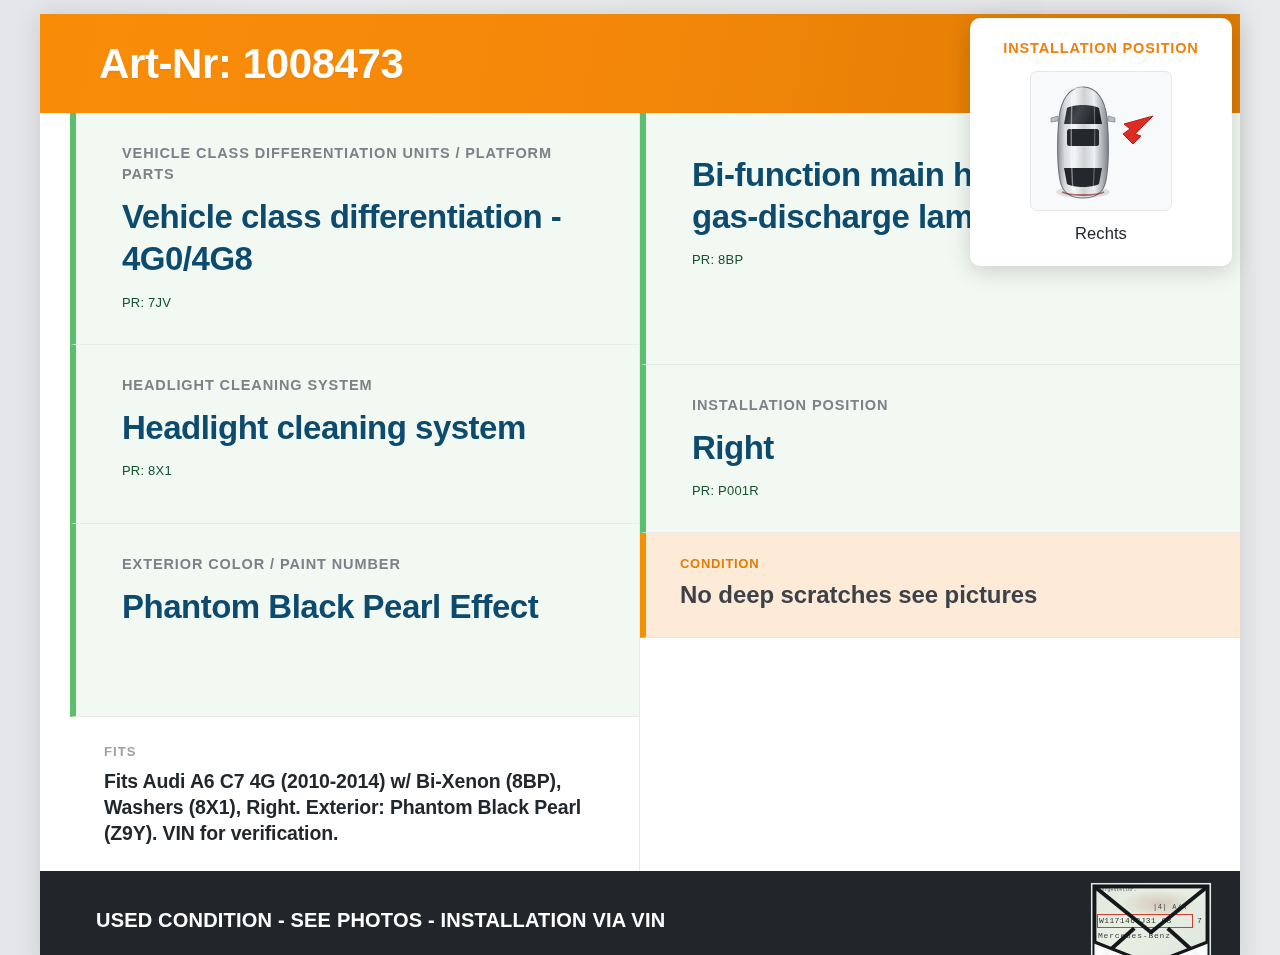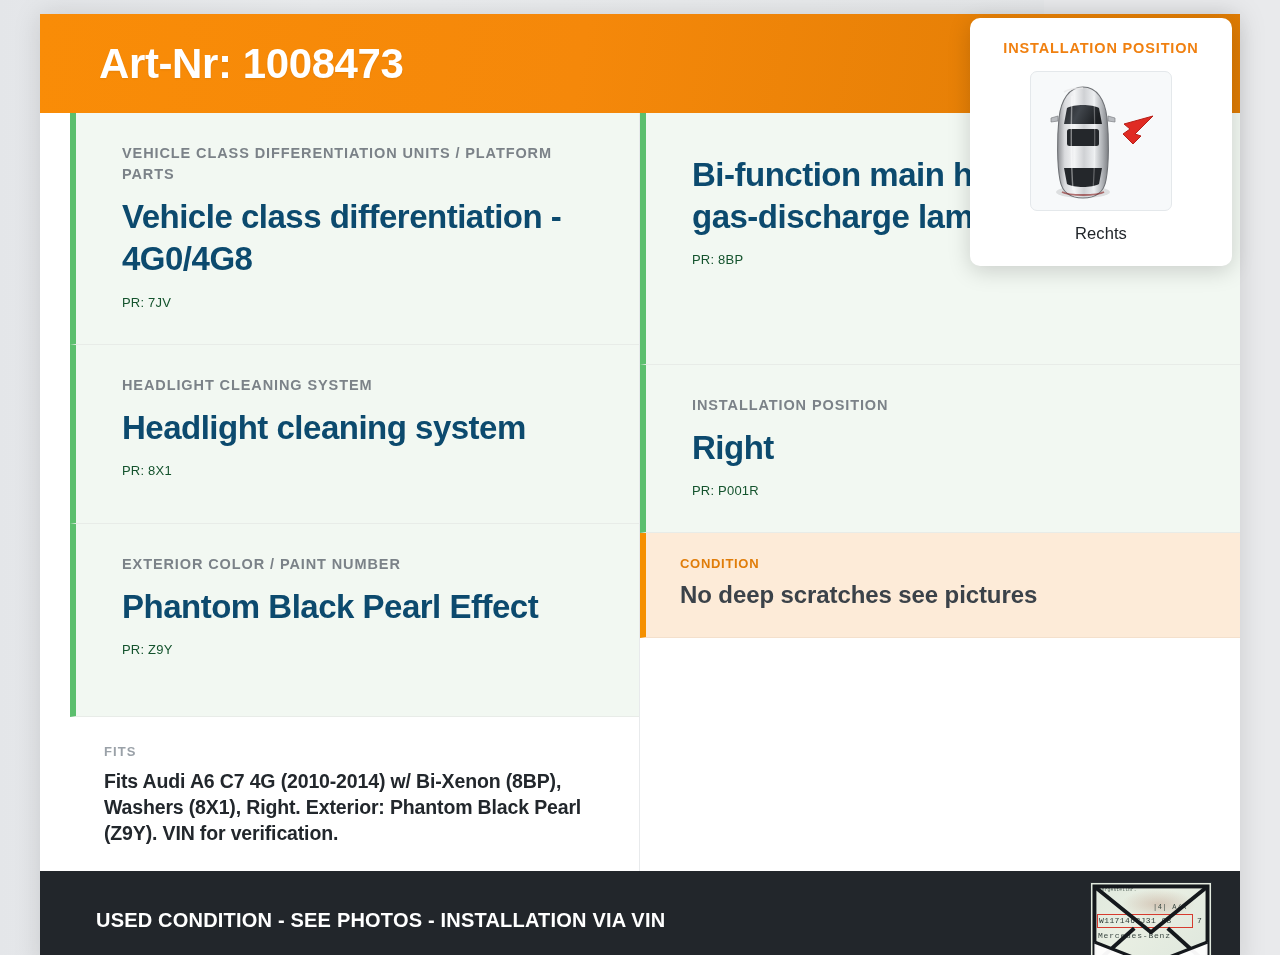--- a/index.html
+++ b/index.html
@@ -263,21 +263,20 @@
 
         <div class="card h-c2">
           <div class="card-label">HEADLIGHT CLEANING SYSTEM</div>
           <div class="card-value">Headlight cleaning system</div>
           <div class="card-pr">PR: 8X1</div>
         </div>
 
         <div class="card h-c3">
           <div class="card-label">EXTERIOR COLOR / PAINT NUMBER</div>
           <div class="card-value">Phantom Black Pearl Effect</div>
-          <div class="card-pr">PR: Z9Y</div>
         </div>
 
         <div class="card plain" style="padding:26px 34px 30px 28px;">
           <div class="card-label muted">FITS</div>
           <div class="fits-text">Fits Audi A6 C7 4G (2010-2014) w/ Bi-Xenon (8BP), Washers (8X1), Right. Exterior: Phantom Black Pearl (Z9Y). VIN for verification.</div>
         </div>
 
       </div>
 
       <div class="col">

